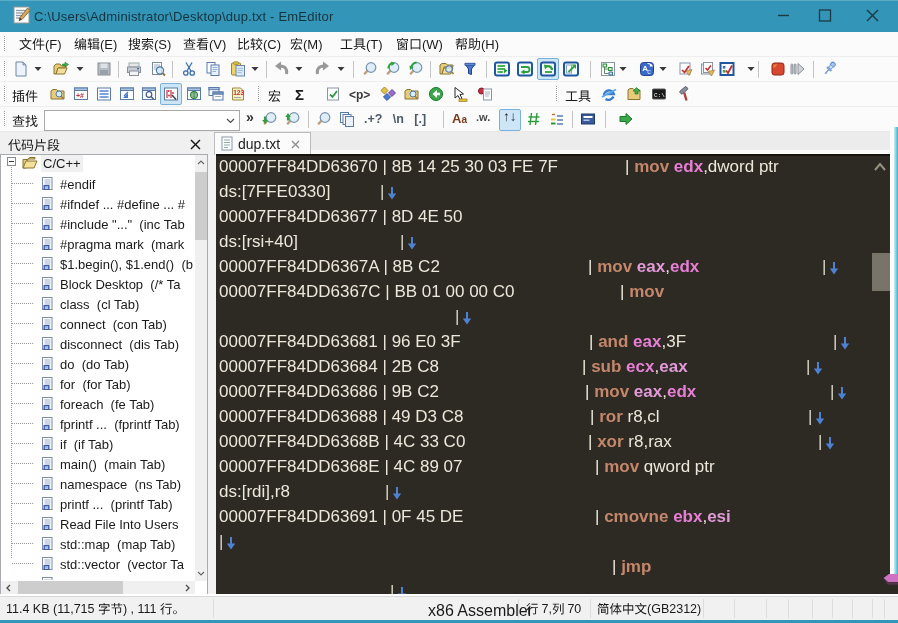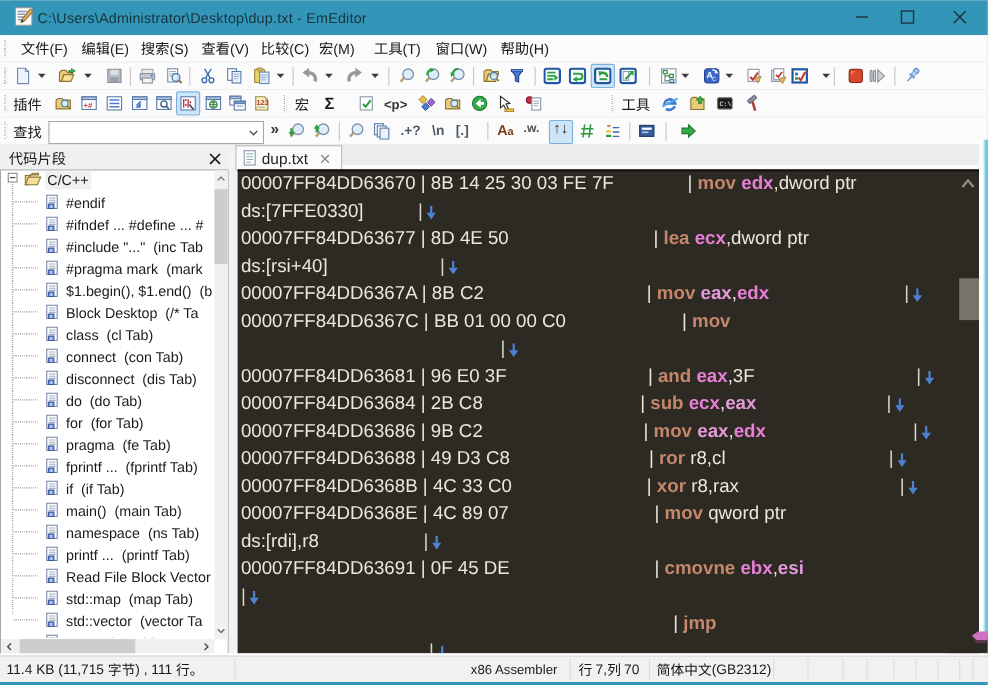--- a/index.html
+++ b/index.html
@@ -827,21 +827,21 @@
         <g stroke="#9ab0c8" stroke-width="1">
           <line x1="4.5" y1="4" x2="10.5" y2="4"></line>
           <line x1="4.5" y1="6" x2="10.5" y2="6"></line>
           <line x1="4.5" y1="8" x2="10.5" y2="8"></line>
         </g>
         <rect x="4" y="9.5" width="5" height="4" fill="#5a7ad0" stroke="#3a5aa0"></rect>
         <line x1="5" y1="11" x2="8" y2="11" stroke="#cfe0ff"></line>
         <line x1="5" y1="12.3" x2="8" y2="12.3" stroke="#cfe0ff"></line>
       </svg>
     </div>
-<div style="position:absolute;left:59px;top:240px;height:20px;line-height:20px;white-space:pre">pragma  (fe Tab)</div>
+<div style="position:absolute;left:59px;top:240px;height:20px;line-height:20px;white-space:pre">foreach  (fe Tab)</div>
 <div style="position:absolute;left:11px;top:268px;width:22px;height:1px;background-image:repeating-linear-gradient(to right,#9a9a9a 0 1px,transparent 1px 2px)"></div>
 <div style="position:absolute;left:39px;top:261px;width:16px;height:16px">
       <svg width="16" height="16" viewBox="0 0 16 16">
         <rect x="2.5" y="1.5" width="9.5" height="12" fill="#fff" stroke="#7a8aa8"></rect>
         <g stroke="#9ab0c8" stroke-width="1">
           <line x1="4.5" y1="4" x2="10.5" y2="4"></line>
           <line x1="4.5" y1="6" x2="10.5" y2="6"></line>
           <line x1="4.5" y1="8" x2="10.5" y2="8"></line>
         </g>
         <rect x="4" y="9.5" width="5" height="4" fill="#5a7ad0" stroke="#3a5aa0"></rect>
@@ -917,21 +917,21 @@
         <g stroke="#9ab0c8" stroke-width="1">
           <line x1="4.5" y1="4" x2="10.5" y2="4"></line>
           <line x1="4.5" y1="6" x2="10.5" y2="6"></line>
           <line x1="4.5" y1="8" x2="10.5" y2="8"></line>
         </g>
         <rect x="4" y="9.5" width="5" height="4" fill="#5a7ad0" stroke="#3a5aa0"></rect>
         <line x1="5" y1="11" x2="8" y2="11" stroke="#cfe0ff"></line>
         <line x1="5" y1="12.3" x2="8" y2="12.3" stroke="#cfe0ff"></line>
       </svg>
     </div>
-<div style="position:absolute;left:59px;top:360px;height:20px;line-height:20px;white-space:pre">Read File Block Vector</div>
+<div style="position:absolute;left:59px;top:360px;height:20px;line-height:20px;white-space:pre">Read File Into Users</div>
 <div style="position:absolute;left:11px;top:388px;width:22px;height:1px;background-image:repeating-linear-gradient(to right,#9a9a9a 0 1px,transparent 1px 2px)"></div>
 <div style="position:absolute;left:39px;top:381px;width:16px;height:16px">
       <svg width="16" height="16" viewBox="0 0 16 16">
         <rect x="2.5" y="1.5" width="9.5" height="12" fill="#fff" stroke="#7a8aa8"></rect>
         <g stroke="#9ab0c8" stroke-width="1">
           <line x1="4.5" y1="4" x2="10.5" y2="4"></line>
           <line x1="4.5" y1="6" x2="10.5" y2="6"></line>
           <line x1="4.5" y1="8" x2="10.5" y2="8"></line>
         </g>
         <rect x="4" y="9.5" width="5" height="4" fill="#5a7ad0" stroke="#3a5aa0"></rect>
@@ -998,21 +998,20 @@
     <div class="abs etx" style="left:409px;top:1px">| <span class="mn">mov</span> <span class="rg">edx</span>,dword ptr</div>
     <div class="abs etx" style="left:3px;top:26px">ds:[7FFE0330]</div>
     <div class="abs etx" style="left:164px;top:26px"><span style="color:#d8d4c8">|</span></div>
     <div class="abs" style="left:171px;top:31px">
       <svg width="10" height="13" viewBox="0 0 10 13" style="display:block">
         <line x1="5" y1="0" x2="5" y2="7" stroke="#4f81d2" stroke-width="2"></line>
         <polygon points="0.8,6.5 9.2,6.5 5,12.5" fill="#4f81d2"></polygon>
       </svg>
     </div>
     <div class="abs etx" style="left:3px;top:51px">00007FF84DD63677 | 8D 4E 50</div>
-    <div class="abs etx" style="left:378px;top:51px">| <span class="mn">lea</span> <span class="rg">ecx</span>,dword ptr</div>
     <div class="abs etx" style="left:3px;top:76px">ds:[rsi+40]</div>
     <div class="abs etx" style="left:184px;top:76px"><span style="color:#d8d4c8">|</span></div>
     <div class="abs" style="left:191px;top:81px">
       <svg width="10" height="13" viewBox="0 0 10 13" style="display:block">
         <line x1="5" y1="0" x2="5" y2="7" stroke="#4f81d2" stroke-width="2"></line>
         <polygon points="0.8,6.5 9.2,6.5 5,12.5" fill="#4f81d2"></polygon>
       </svg>
     </div>
     <div class="abs etx" style="left:3px;top:101px">00007FF84DD6367A | 8B C2</div>
     <div class="abs etx" style="left:372px;top:101px">| <span class="mn">mov</span> <span class="rg2">eax</span>,<span class="rg">edx</span></div>
@@ -1130,21 +1129,21 @@
 <div class="abs" style="left:590px;top:599px;width:1px;height:19px;background:#dcdcdc"></div>
 <div class="abs" style="left:703px;top:599px;width:1px;height:19px;background:#dcdcdc"></div>
 <div class="abs" style="left:734px;top:599px;width:1px;height:19px;background:#dcdcdc"></div>
 <div class="abs" style="left:766px;top:599px;width:1px;height:19px;background:#dcdcdc"></div>
 <div class="abs" style="left:788px;top:599px;width:1px;height:19px;background:#dcdcdc"></div>
 <div class="abs" style="left:812px;top:599px;width:1px;height:19px;background:#dcdcdc"></div>
 <div class="abs" style="left:832px;top:599px;width:1px;height:19px;background:#dcdcdc"></div>
 <div class="abs" style="left:852px;top:599px;width:1px;height:19px;background:#dcdcdc"></div>
 <div class="abs" style="left:872px;top:599px;width:1px;height:19px;background:#dcdcdc"></div>
 <div class="abs" style="left:884px;top:599px;width:1px;height:19px;background:#dcdcdc"></div>
-<div class="abs" style="left:428px;top:602px;font-size:12px;color:#1a1a1a">x86 Assembler</div>
+<div class="abs" style="left:428px;top:602px;font-size:16px;color:#1a1a1a">x86 Assembler</div>
 <div class="abs" style="left:526px;top:602px;font-size:12.5px;color:#1a1a1a"><svg style="display:inline-block;vertical-align:-2px;" width="12" height="12.5" viewBox="0 0 12 12.5" fill="#1a1a1a">
       <use href="#g884c" transform="translate(0.0,10.5) scale(0.0125,-0.0125)"></use>
     </svg> 7,<svg style="display:inline-block;vertical-align:-2px;" width="12" height="12.5" viewBox="0 0 12 12.5" fill="#1a1a1a">
       <use href="#g5217" transform="translate(0.0,10.5) scale(0.0125,-0.0125)"></use>
     </svg> 70</div>
 <div class="abs" style="left:597px;top:602px;font-size:12.5px;color:#1a1a1a"><svg style="display:inline-block;vertical-align:-2px;" width="50" height="12.5" viewBox="0 0 50 12.5" fill="#1a1a1a">
       <use href="#g7b80" transform="translate(0.0,10.5) scale(0.0125,-0.0125)"></use>
       <use href="#g4f53" transform="translate(12.5,10.5) scale(0.0125,-0.0125)"></use>
       <use href="#g4e2d" transform="translate(25.0,10.5) scale(0.0125,-0.0125)"></use>
       <use href="#g6587" transform="translate(37.5,10.5) scale(0.0125,-0.0125)"></use>

